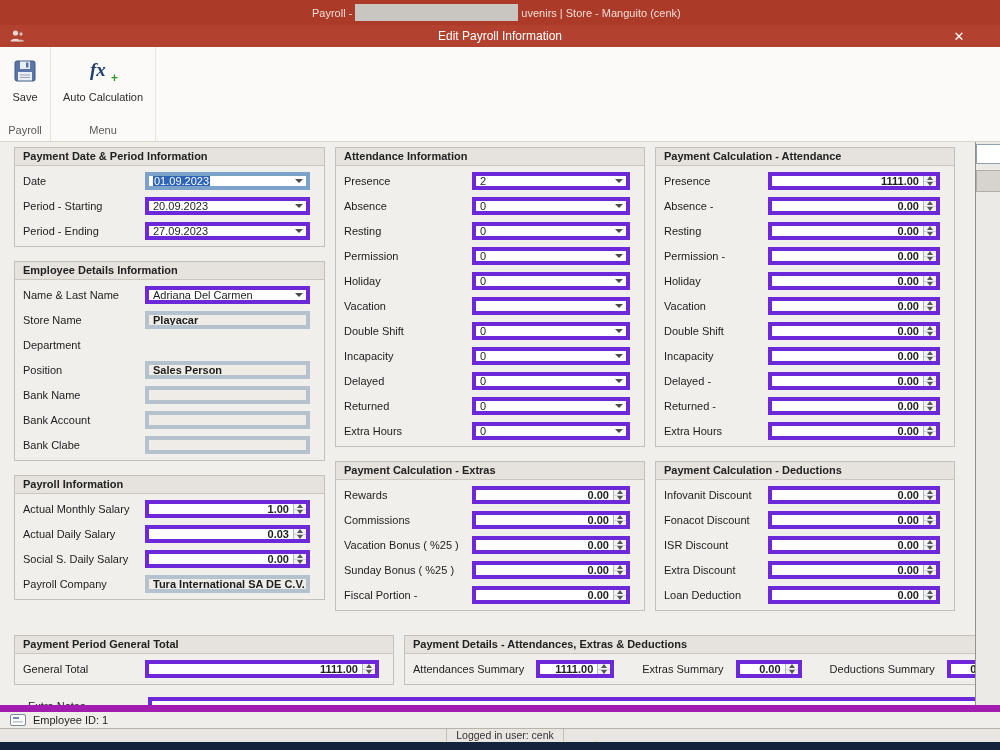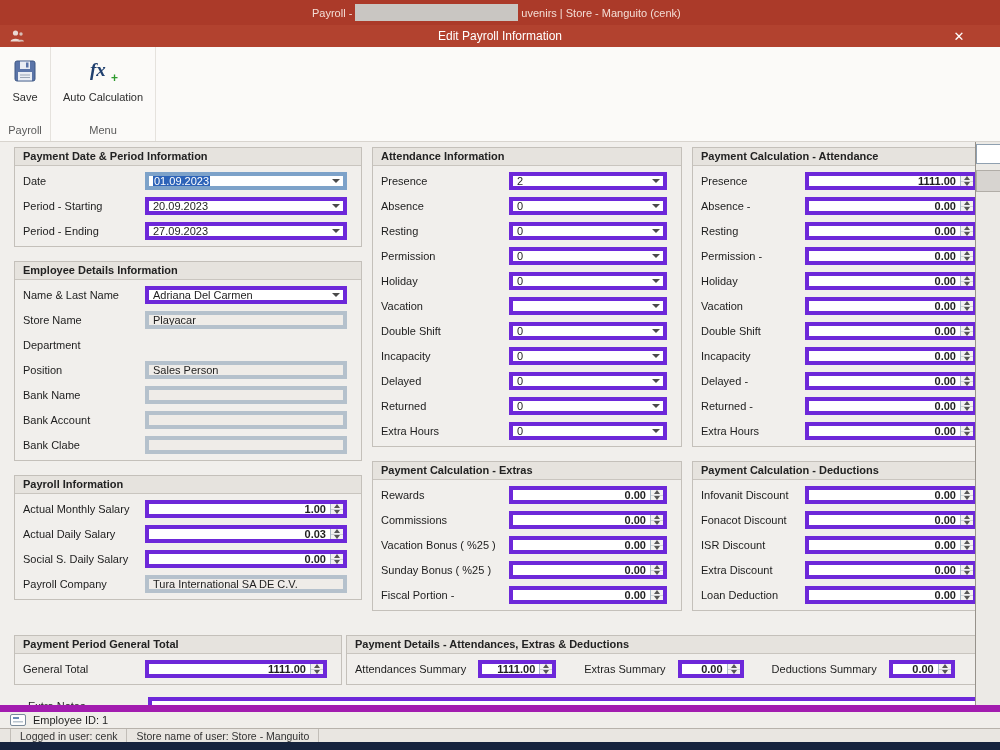--- a/index.html
+++ b/index.html
@@ -27,43 +27,43 @@
   .ric { width: 26px; height: 26px; margin-bottom: 7px; position: relative; }
   .rlbl { font-size: 11px; color: #2e2e2e; white-space: nowrap; }
   .rcap { height: 17px; font-size: 11px; color: #5a5a5a; text-align: center; padding-bottom: 3px; }
   .fx-f { font-family: "Liberation Serif", serif; font-style: italic; font-weight: bold; font-size: 19px; color: #20406f; line-height: 24px; }
   .fx-plus { position: absolute; right: -2px; bottom: 0; color: #2f9b2f; font-weight: bold; font-size: 12px; line-height: 12px; }
 
   
   .content { flex: 1; padding: 5px 14px 0; overflow: hidden; }
   .cols { display: flex; }
   .col { flex: none; }
-  .col-left { width: 348px; margin-right: 10px; }
+  .col-left { width: 311px; margin-right: 10px; }
   .col-mid { width: 310px; margin-right: 10px; }
   .col-right { width: 300px; }
   .bottomrow { display: flex; margin-top: 10px; }
   .bottomrow .group { margin-bottom: 0; }
-  .gt { width: 328px; margin-right: 4px; flex: none; }
+  .gt { width: 380px; margin-right: 10px; flex: none; }
   .pd { flex: 1; }
 
   
   .group { border: 1px solid #c4c0ba; background: #f1efec; margin-bottom: 14px; }
   .group-h { height: 18px; line-height: 17px; background: #e6e3de; border-bottom: 1px solid #c9c5bf; font-weight: bold; font-size: 11px; padding-left: 8px; color: #222; }
   .group-b { padding: 6px 14px 6px 8px; }
   .row { display: flex; align-items: center; height: 18px; margin-bottom: 7px; }
   .row:last-child { margin-bottom: 0; }
   .lbl { width: 122px; flex: none; font-size: 11px; color: #1d1d1d; white-space: nowrap; }
   .col-mid .lbl { width: 128px; }
   .col-right .lbl { width: 104px; }
 
   
   .field { height: 18px; flex: 1; background: #ffffff; border: 4px solid #6d28d9; display: flex; align-items: stretch; position: relative; overflow: hidden; }
   .val { flex: 1; display: flex; align-items: center; padding: 0 4px; white-space: nowrap; overflow: hidden; font-size: 11px; }
   .k-spin .val { justify-content: flex-end; font-weight: bold; }
-  .k-text { background: #efece8; border-color: #b5c1cc; }
+  .k-text { background: #efece8; border-color: #b5c1cc; font-weight: bold; }
   .field.sel { border-color: #7da2c9; }
   .field.sel .val-inner { background: #2d63b8; color: #ffffff; padding: 1px 1px; }
   .combo-btn { display: none; width: 15px; align-items: center; justify-content: center; flex: none; }
   .k-combo .combo-btn { display: flex; }
   .tri { width: 0; height: 0; border-left: 4px solid transparent; border-right: 4px solid transparent; border-top: 4px solid #4a4a4a; }
   .spin { display: none; width: 13px; flex: none; flex-direction: column; border-left: 1px solid #aab9c6; }
   .k-spin .spin { display: flex; }
   .sp { flex: 1; display: flex; align-items: center; justify-content: center; background: #f3f2f0; }
   .sp.up { border-bottom: 1px solid #cfd2d5; }
   .tu { width: 0; height: 0; border-left: 3px solid transparent; border-right: 3px solid transparent; border-bottom: 4px solid #555; }
@@ -85,21 +85,21 @@
   
   .dstatus { flex: none; height: 23px; border-top: 7px solid #a21caf; background: #f0eeea; display: flex; align-items: center; padding: 0 10px; font-size: 11px; }
   .sicon { width: 16px; height: 12px; margin-right: 7px; }
 
   
   .bg-strip { position: absolute; left: 975px; top: 142px; width: 25px; height: 563px; background: #eceae6; border-left: 1px solid #97928b; }
   .bg-box1 { margin-top: 2px; height: 20px; background: #ffffff; border: 1px solid #8fa0b0; border-right: none; }
   .bg-box2 { margin-top: 6px; height: 22px; background: #d7d4d0; border: 1px solid #b1ada7; border-right: none; }
 
   
-  .pstatus { position: absolute; left: 0; top: 728px; width: 100%; height: 14px; background: #e9e6e1; border-top: 1px solid #b7b2ab; display: flex; align-items: center; font-size: 10.5px; color: #333; }
+  .pstatus { position: absolute; left: 0; top: 728px; width: 100%; height: 14px; background: #e9e6e1; border-top: 1px solid #b7b2ab; display: flex; align-items: center; font-size: 10.5px; color: #333; flex-direction: column; }
   .panel { height: 100%; display: flex; align-items: center; padding: 0 9px; border-right: 1px solid #c2beb8; white-space: nowrap; }
   .panel.first { margin-left: 10px; border-left: 1px solid #c2beb8; }
   .taskbar { position: absolute; left: 0; top: 742px; width: 100%; height: 8px; background: #16233d; }
 </style>
 </head>
 <body>
 
 <div class="screen">
 
   <div class="parent-titlebar">

